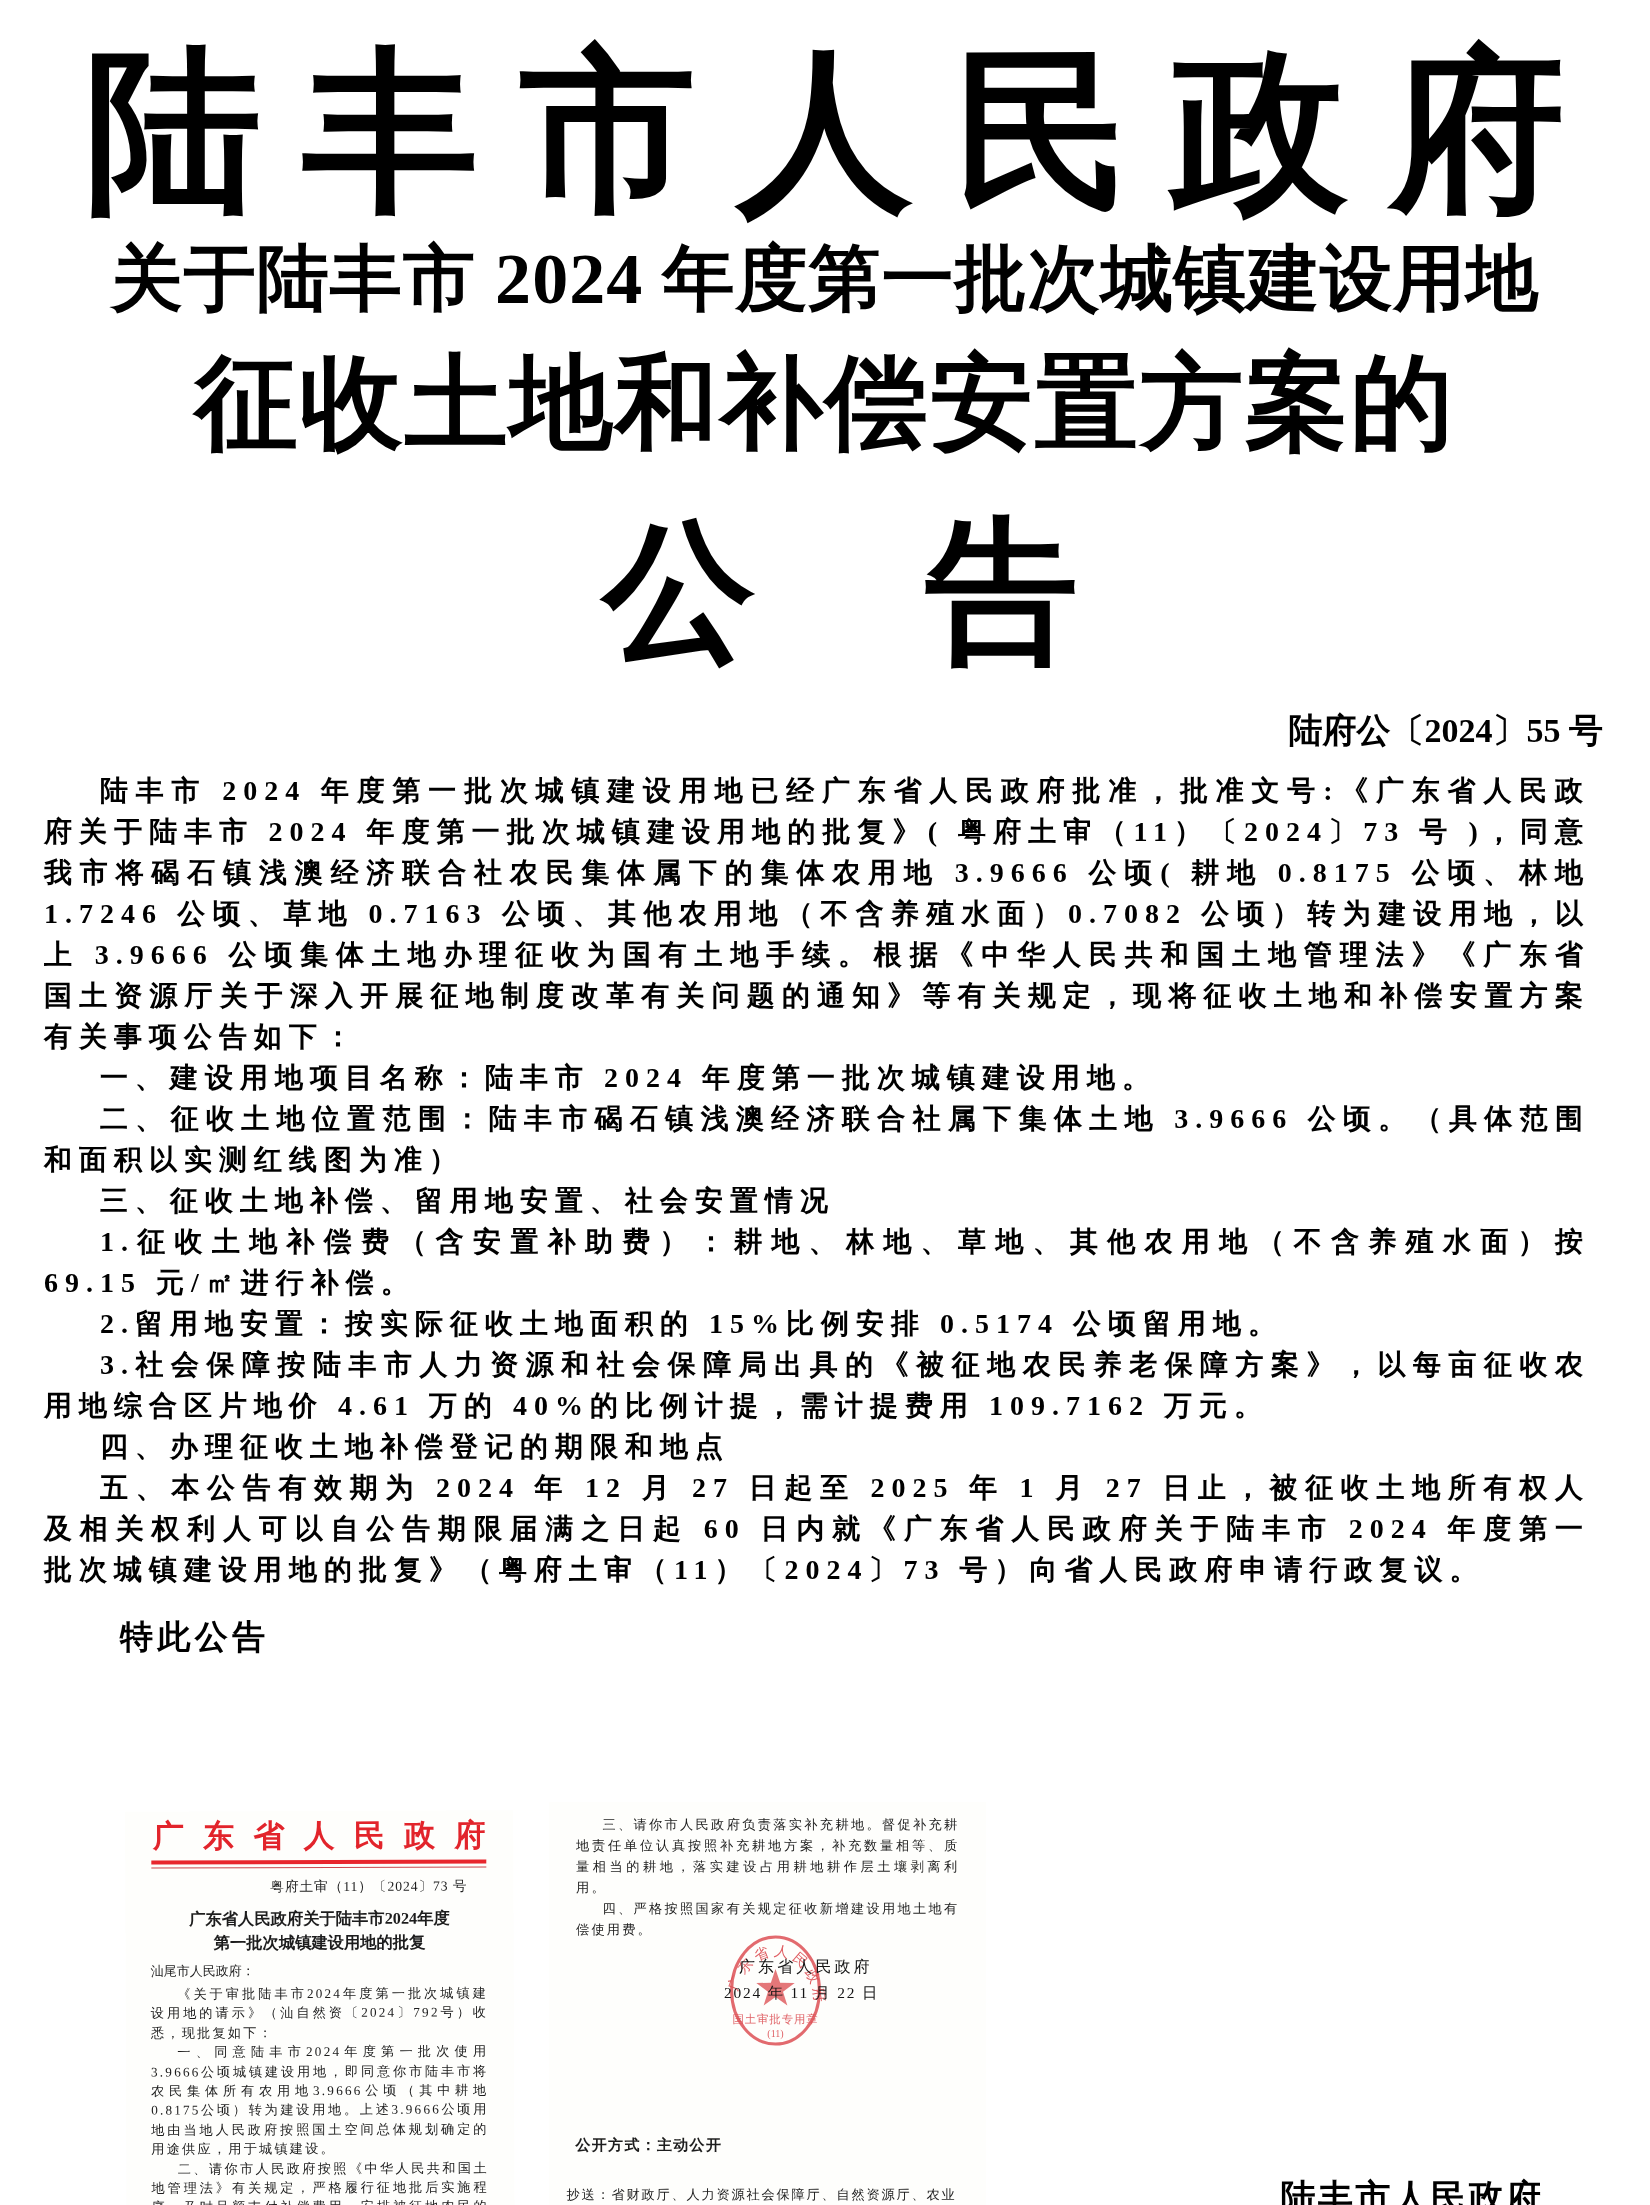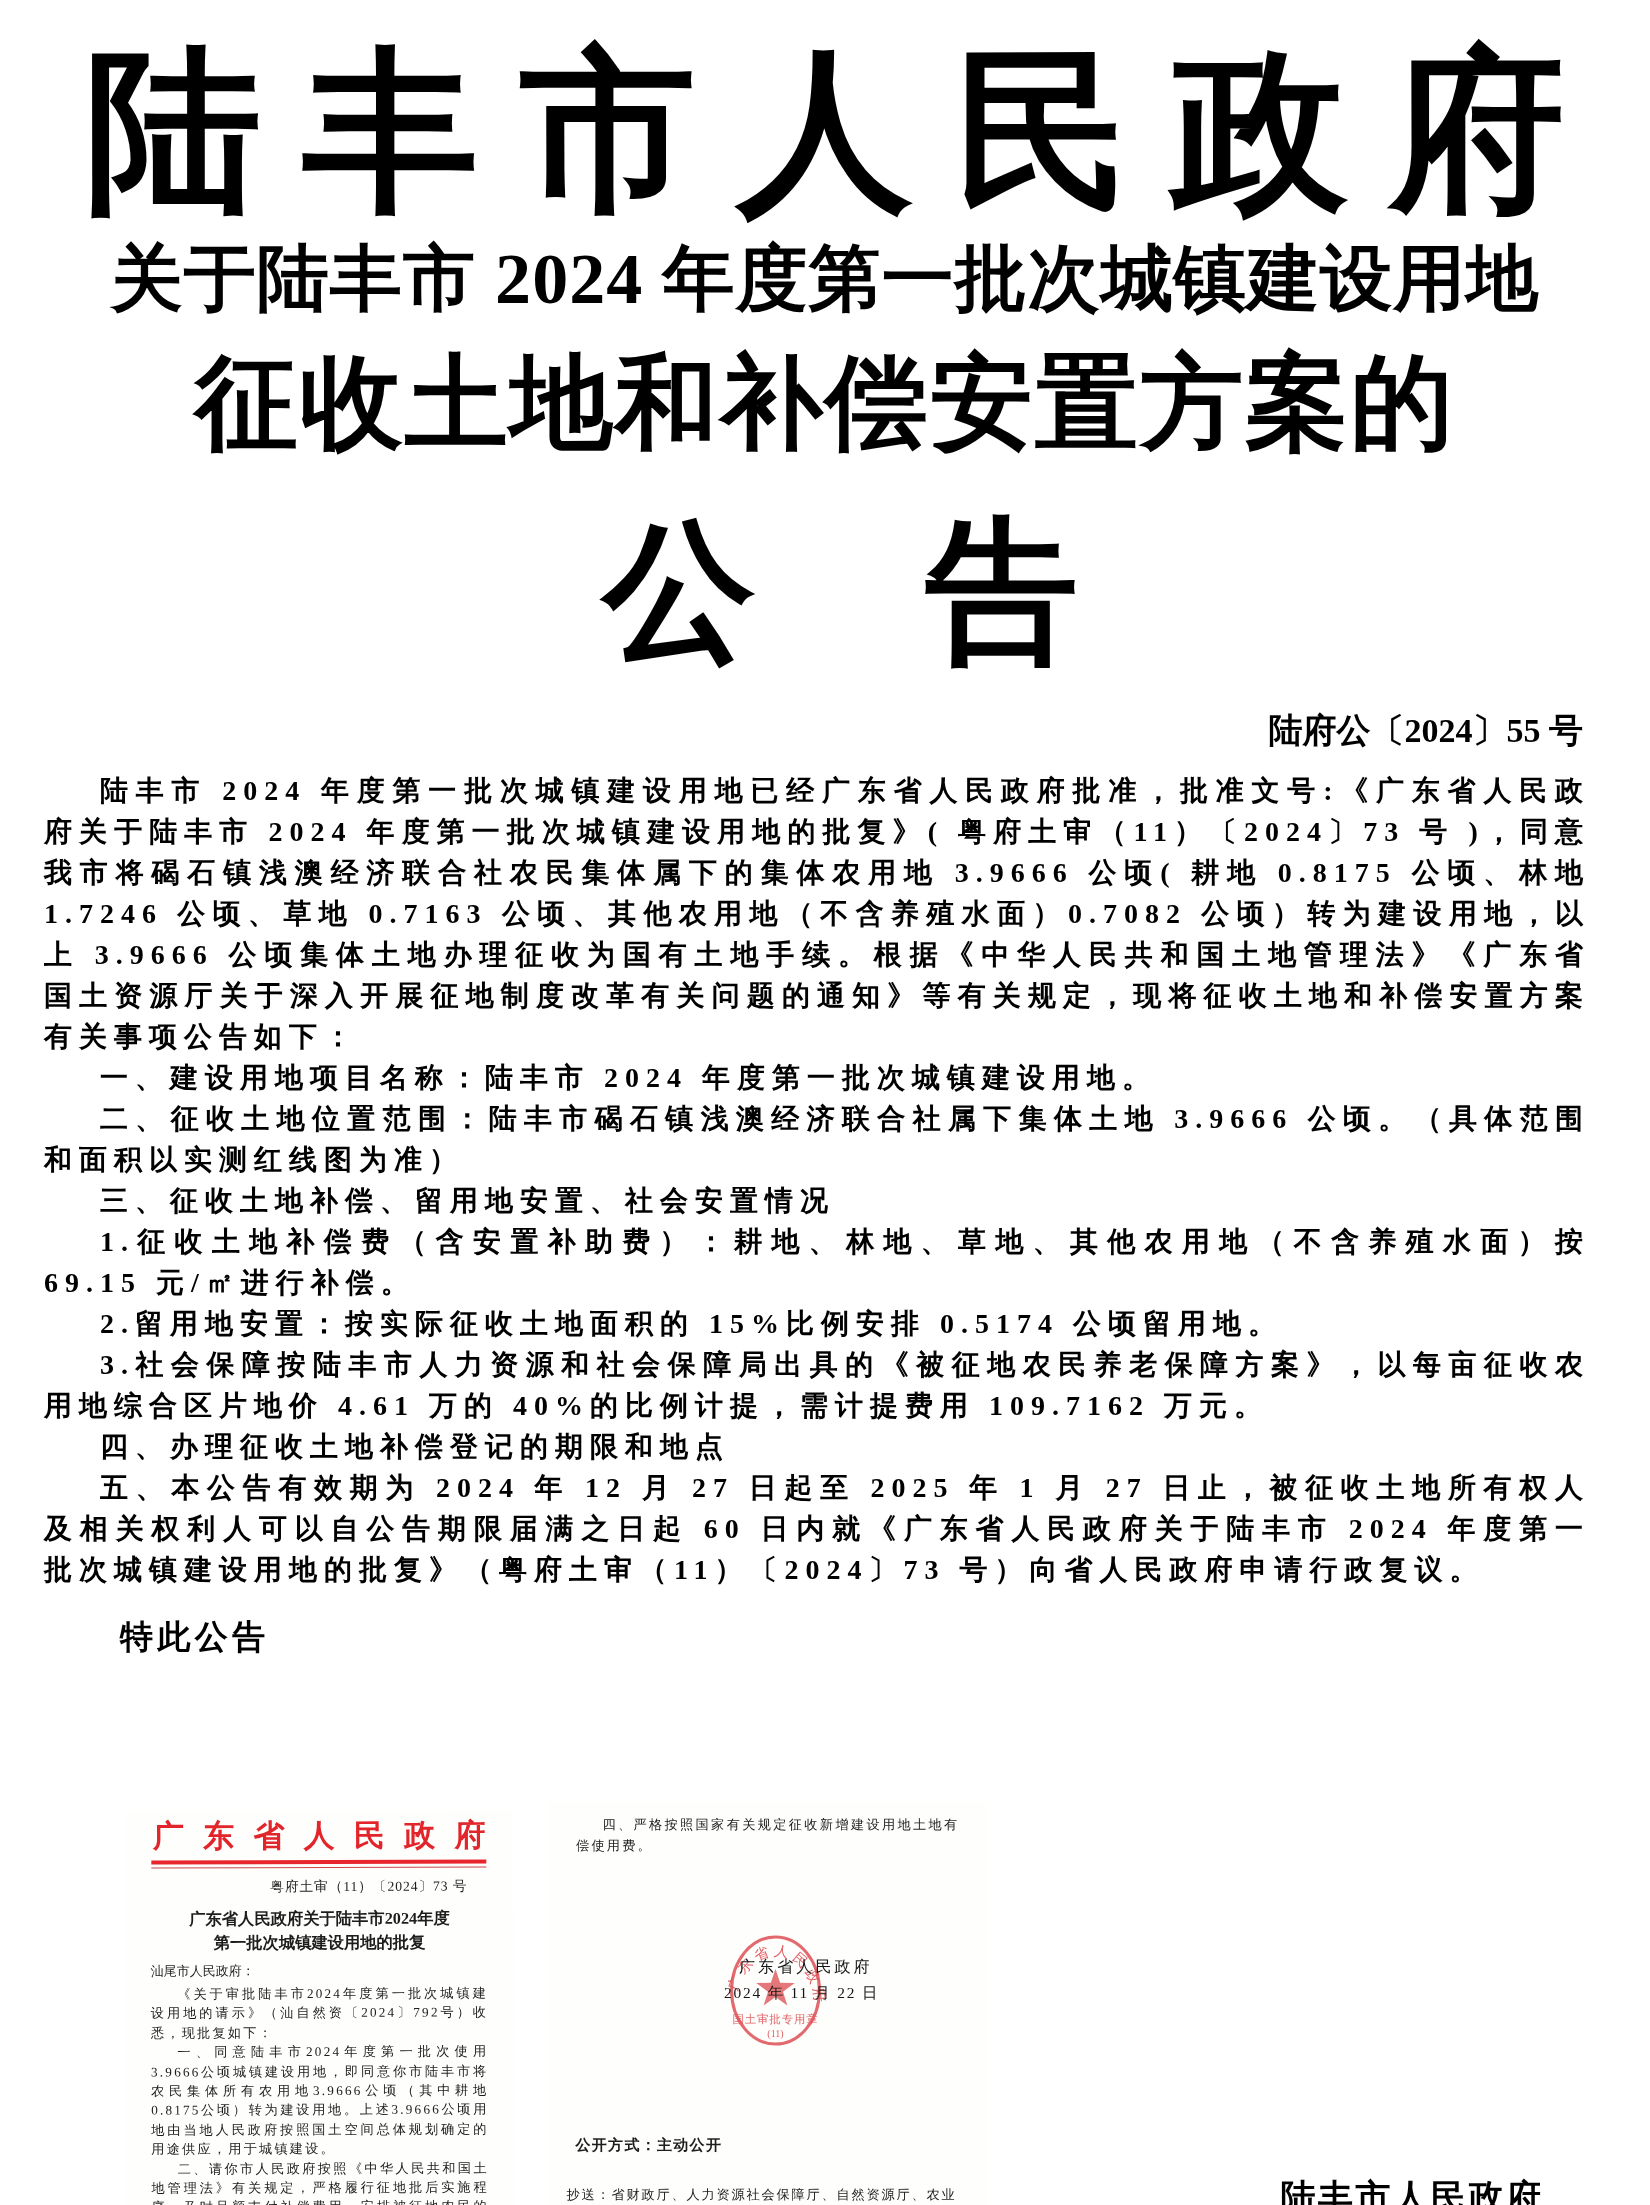--- a/index.html
+++ b/index.html
@@ -43,21 +43,21 @@
     margin-top: 16px;
     font-size: 153px;
     font-weight: bold;
     letter-spacing: 0.22em;
     word-spacing: 0.42em;
     text-indent: 0.42em;
     white-space: nowrap;
   }
   .main-docno {
     margin-top: 11.5px;
-    padding-right: 67px;
+    padding-right: 47px;
     text-align: right;
     font-size: 34px;
     font-weight: bold;
   }
 
   
   .main-body { padding: 16px 60px 0 44px; }
   .main-body p {
     margin: 0;
     font-size: 28px;
@@ -190,20 +190,21 @@
     <div class="s1-body">
       <p>《关于审批陆丰市2024年度第一批次城镇建设用地的请示》（汕自然资〔2024〕792号）收悉，现批复如下：</p>
       <p>一、同意陆丰市2024年度第一批次使用3.9666公顷城镇建设用地，即同意你市陆丰市将农民集体所有农用地3.9666公顷（其中耕地0.8175公顷）转为建设用地。上述3.9666公顷用地由当地人民政府按照国土空间总体规划确定的用途供应，用于城镇建设。</p>
       <p>二、请你市人民政府按照《中华人民共和国土地管理法》有关规定，严格履行征地批后实施程序，及时足额支付补偿费用，安排被征地农民的社会保障费用，落实安置措施，妥善解决好被征地农民的生产和生活，保证原有生活水平不降低，长远生计有保障。征地补偿安置不落实的，不得动工用地。</p>
     </div>
 
   </div>
 
   <div class="scan" id="scan2">
     <div class="s2-body">
+      <p>三、请你市人民政府负责落实补充耕地。督促补充耕地责任单位认真按照补充耕地方案，补充数量相等、质量相当的耕地，落实建设占用耕地耕作层土壤剥离利用。</p>
       <p>四、严格按照国家有关规定征收新增建设用地土地有偿使用费。</p>
     </div>
 
     <div class="stamp-wrap">
       <svg width="101" height="119" viewBox="0 0 230 270" xmlns="http://www.w3.org/2000/svg">
         <ellipse cx="115" cy="135" rx="100" ry="122" fill="none" stroke="#d8383e" stroke-width="7" opacity="0.85"></ellipse>
         <polygon points="115,86 125.6,117.4 158.7,117.8 132.1,137.6 142,169.2 115,150 88,169.2 97.9,137.6 71.3,117.8 104.4,117.4" fill="#d8383e" opacity="0.78"></polygon>
         <path id="stampArc" d="M 26,152 A 90,112 0 0 1 204,152" fill="none"></path>
         <text font-size="33" fill="#d8383e" letter-spacing="5" opacity="0.9" font-family="Liberation Serif, DejaVu Serif, serif">
           <textPath href="#stampArc" startOffset="14" textLength="286">广东省人民政府</textPath>

